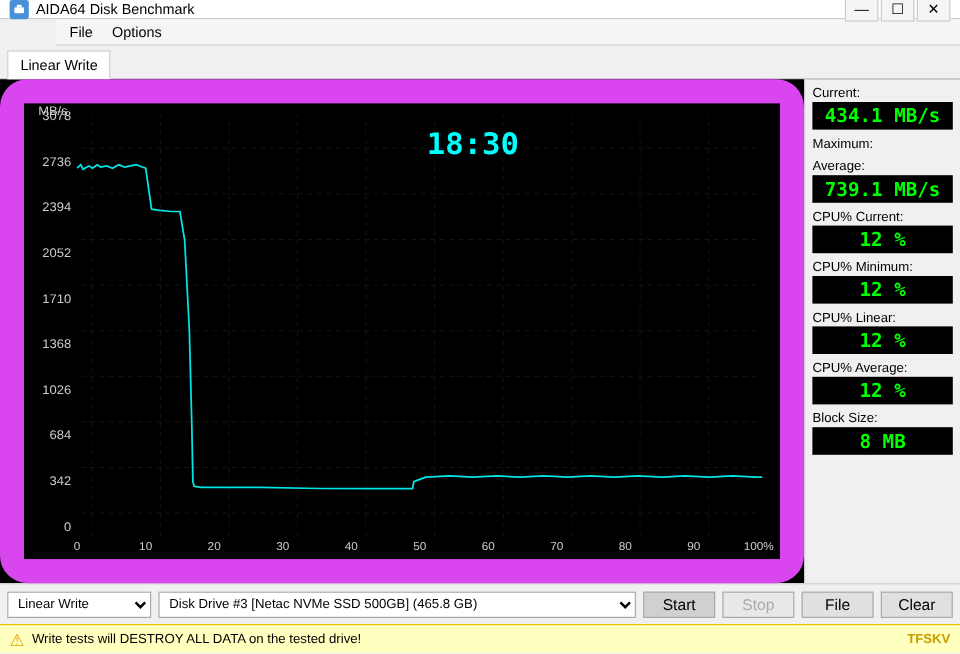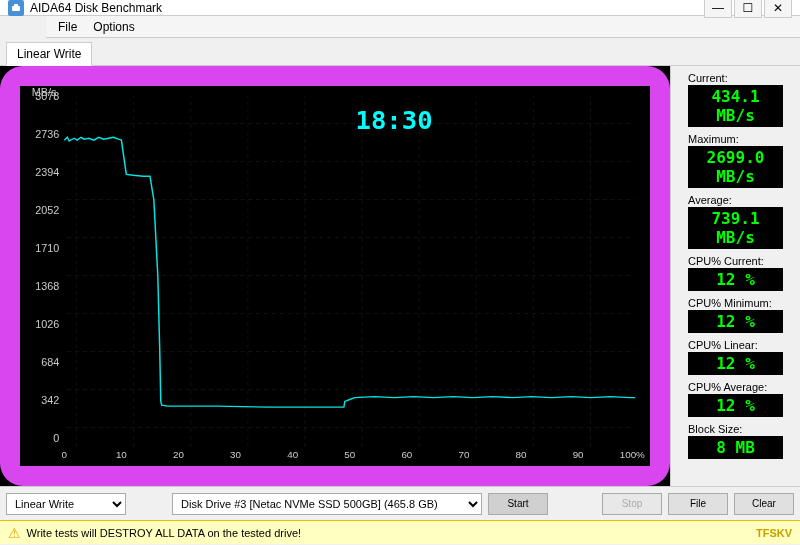--- a/index.html
+++ b/index.html
@@ -64,21 +64,21 @@
       position: relative;
       padding: 20px;
       border-radius: 23px;
     }
 
     
     .right-panel {
       width: 130px;
       background: #f0f0f0;
       border-left: 1px solid #ccc;
-      padding: 6px 17px;
+      padding: 6px 6px;
       display: flex;
       flex-direction: column;
       gap: 4px;
     }
     .stat-label { font-size: 11px; color: #000; margin-bottom: 1px; }
     .stat-value {
       background: #000;
       color: #00ff00;
       font-size: 16px;
       font-weight: bold;
@@ -101,32 +101,32 @@
     }
     .combo-box {
       height: 22px;
       border: 1px solid #aaa;
       background: #fff;
       padding: 1px 4px;
       font-size: 11px;
       cursor: pointer;
     }
     .combo-select { width: 120px; }
-    .combo-drive { flex: 1; margin-left: 40px; }
+    .combo-drive { flex: 1; }
     .ctrl-btn {
       height: 22px;
       min-width: 60px;
       border: 1px solid #aaa;
       background: #e0e0e0;
       cursor: pointer;
-      font-size: 10px;
+      font-size: 13px;
       padding: 0 8px;
     }
     .ctrl-btn.start { background: #d0d0d0; }
-    .ctrl-btn:disabled { color: #aaa; background: #e8e8e8; cursor: default; margin-left: 48px; }
+    .ctrl-btn:disabled { color: #aaa; background: #e8e8e8; cursor: default; }
 
     
     .warning-bar {
       background: #ffffc0;
       border-top: 1px solid #e0c000;
       padding: 3px 8px;
       font-size: 11px;
       color: #000;
       display: flex;
       align-items: center;
@@ -271,21 +271,20 @@
     </svg>
   </div>
 
   <div class="right-panel">
     <div class="stat-block">
       <div class="stat-label">Current:</div>
       <div class="stat-value">434.1 MB/s</div>
     </div>
     <div class="stat-block">
       <div class="stat-label">Maximum:</div>
-      <div class="stat-value">2699.0 MB/s</div>
     </div>
     <div class="stat-block">
       <div class="stat-label">Average:</div>
       <div class="stat-value">739.1 MB/s</div>
     </div>
     <div class="stat-block">
       <div class="stat-label">CPU% Current:</div>
       <div class="stat-value">12 %</div>
     </div>
     <div class="stat-block">

